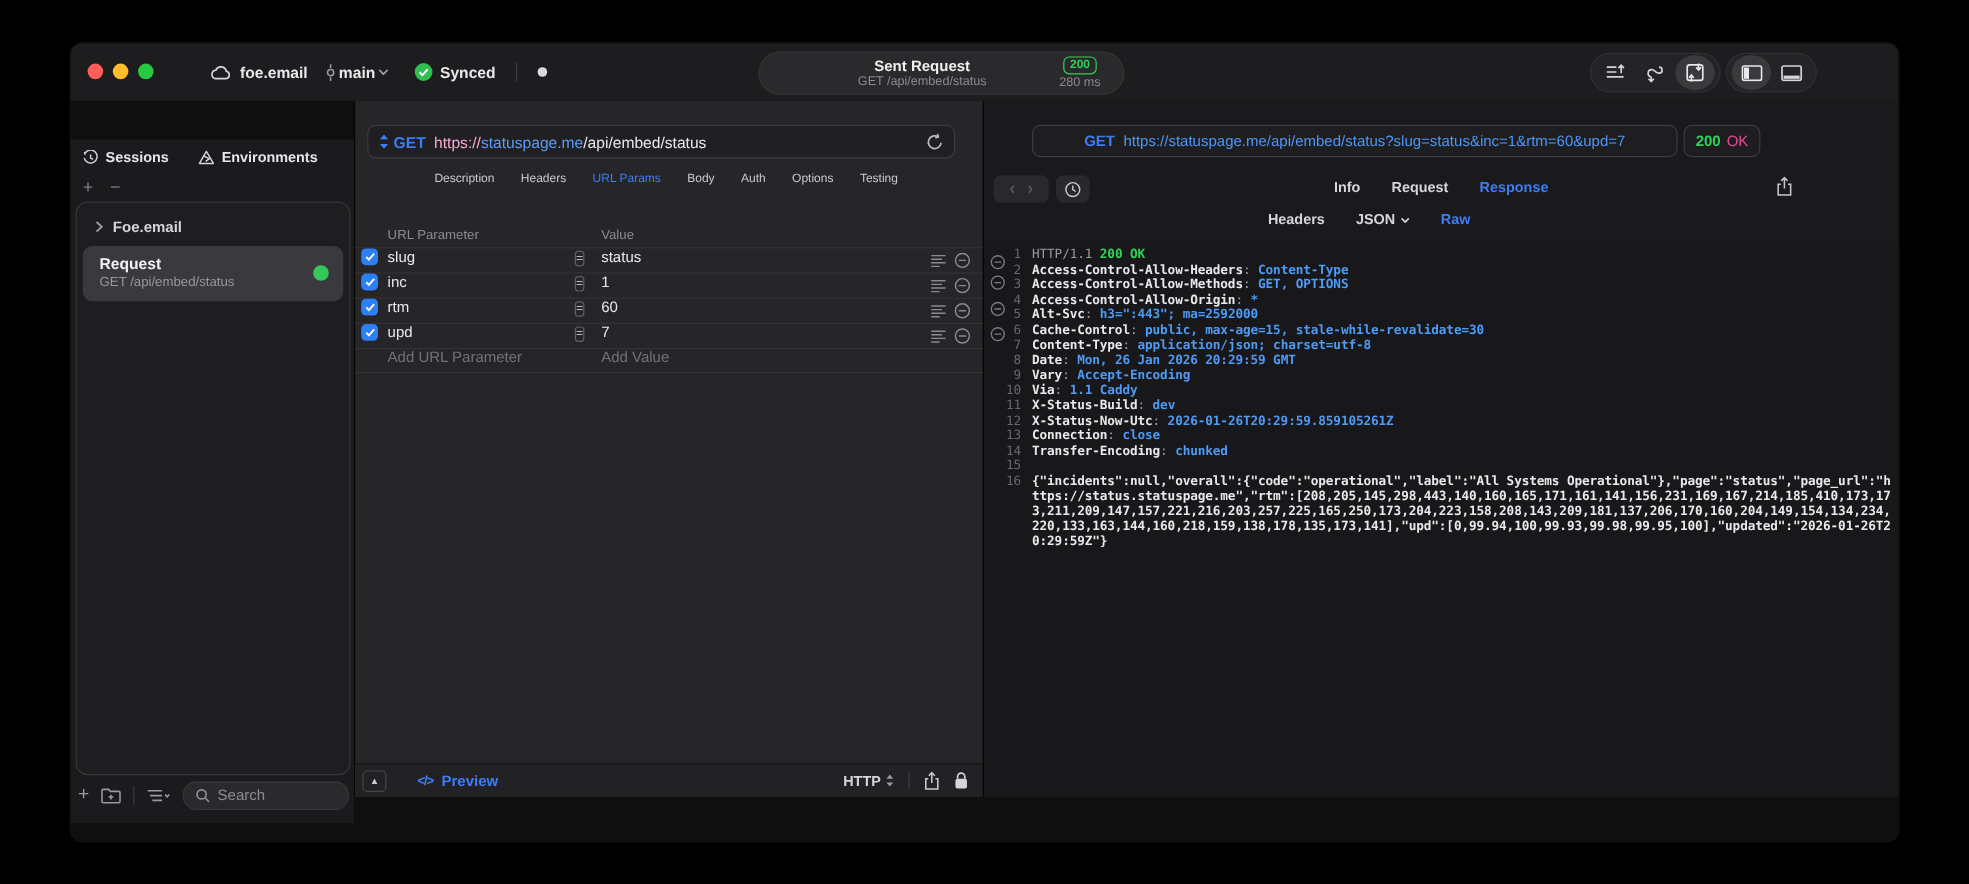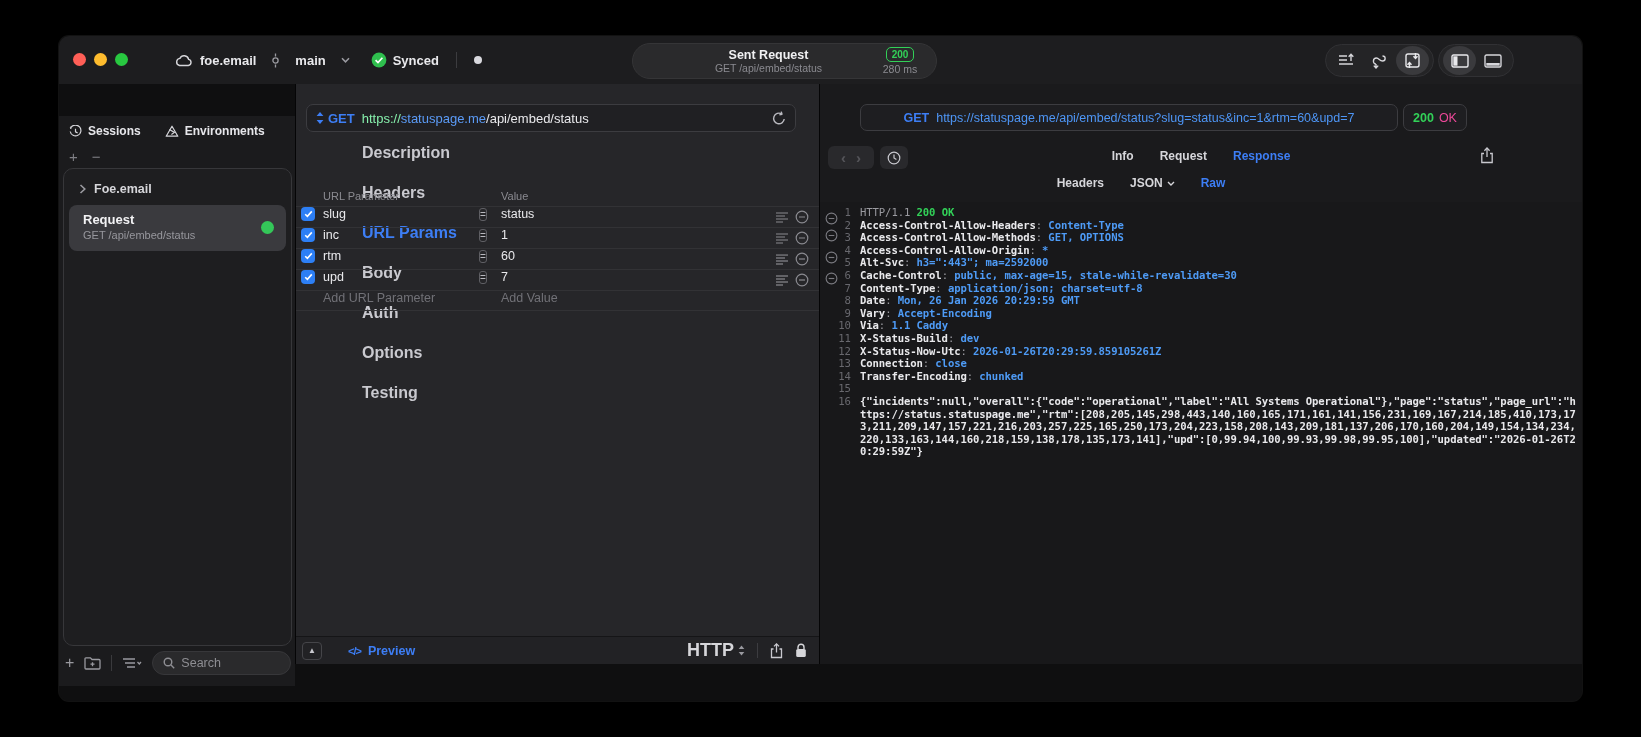--- a/index.html
+++ b/index.html
@@ -8,21 +8,21 @@
   .window { position:absolute; left:59px; top:36px; width:1523px; height:665px;
     background:#0f0f10; border-radius:10px; overflow:hidden;
     box-shadow:0 0 0 1px rgba(255,255,255,.07), 0 25px 60px rgba(0,0,0,.7); }
 
   
   .titlebar { position:absolute; left:0; top:0; right:0; height:48px; background:#1d1d1f; }
   .traffic { position:absolute; left:14px; top:17px; display:flex; gap:8px; }
   .traffic .dot { width:13px; height:13px; border-radius:50%; }
   .dot.r{background:#ff5f57}.dot.y{background:#febc2e}.dot.g{background:#28c840}
   .proj { position:absolute; left:116px; top:0; height:48px; display:flex; align-items:center; gap:7px; color:#e9e9ec; font-size:13px; font-weight:bold; }
-  .branch { display:flex; align-items:center; gap:15px; color:#e9e9ec; margin-left:8px; }
+  .branch { display:flex; align-items:center; gap:2px; color:#e9e9ec; margin-left:8px; }
   .synced { display:flex; align-items:center; gap:6px; margin-left:14px; }
   .tb-sep { width:1px; height:16px; background:#3c3c3f; margin:0 10px; }
   .unsaved-dot { width:8px; height:8px; border-radius:50%; background:#d9d9de; }
 
   .title-pill { position:absolute; left:573px; top:7px; width:305px; height:36px;
     background:#2a2a2c; border:1px solid #353537; border-radius:18px; display:flex; align-items:center; }
   .title-center { flex:1; text-align:center; padding-left:34px; }
   .title-center .t1 { color:#f0f0f2; font-size:12.5px; font-weight:bold; line-height:14px; }
   .title-center .t2 { color:#8b8b91; font-size:10.5px; line-height:12px; }
   .title-right { width:66px; display:flex; flex-direction:column; align-items:center; gap:1px; padding-right:6px; }
@@ -55,45 +55,45 @@
     display:flex; align-items:center; gap:6px; padding:0 10px; }
   .search-pill input { background:transparent; border:none; outline:none; color:#cfcfd4; font-size:12.5px; width:100%;
     font-family:"Liberation Sans",sans-serif; }
   .search-pill input::placeholder { color:#8e8e93; }
 
   
   .midpanel { position:absolute; left:237px; top:48px; width:523px; height:580px; background:#262629; }
   .urlbar { position:absolute; left:10px; top:20px; width:490px; height:28px; background:#202023;
     border:1px solid #3c3c40; border-radius:7px; display:flex; align-items:center; padding:0 9px; font-size:13px; }
   .urlbar .method { color:#3d7ef5; font-weight:bold; margin:0 7px 0 4px; }
-  .urlbar .scheme { color:#86efac; }
+  .urlbar .scheme { color:#f9a8d4; }
   .urlbar .host { color:#5b9bf7; }
   .urlbar .path { color:#e9e9ec; }
   .urlbar .reload { margin-left:auto; }
-  .mid-tabs { position:absolute; left:0; top:60px; width:100%; display:flex; gap:22px; padding-left:66px; font-size:16px; color:#c9c9cf; font-weight:bold;flex-direction:column; }
+  .mid-tabs { position:absolute; left:0; top:60px; width:100%; display:flex; gap:22px; padding-left:66px; font-size:10px; color:#c9c9cf; font-weight:normal; }
   .mid-tabs .tab.active { color:#3d7ef5; }
   .param-table { position:absolute; left:0; top:102px; width:100%; font-size:12.5px; }
   .pt-head { display:flex; height:20px; align-items:center; color:#8b8b91; font-size:11px; }
   .pt-row { display:flex; height:21px; border-top:1px solid #323235; color:#e9e9ec; }
   .pt-row.add { color:#717177; border-top:1px solid #323235; border-bottom:1px solid #323235; }
   .col-cb { width:22px; margin-left:5px; }
   .col-name { width:156px; }
   .col-eq { width:22px; }
   .col-val { flex:1; }
   .cb { width:14px; height:14px; border-radius:4px; background:#2d7ff5; display:flex; align-items:center; justify-content:center; }
   .eqbox { width:14px; height:14px; border:1px solid #5f5f64; border-radius:3px; color:#b9b9bf;
     font-size:10px; line-height:12px; text-align:center; }
   .row-icons { display:flex; gap:6px; align-items:center; margin-right:10px; }
   .mid-footer { position:absolute; left:0; bottom:0; width:100%; height:28px; border-top:1px solid #151517;
     display:flex; align-items:center; background:#222225; }
   .sq-btn { width:20px; height:18px; border:1px solid #454549; border-radius:4px; margin-left:6px;
     display:flex; align-items:center; justify-content:center; color:#c9c9cf; font-size:8px; }
   .preview { display:flex; align-items:center; gap:7px; color:#3d7ef5; font-size:12.5px; font-weight:bold; margin-left:26px; }
   .preview .code { font-size:11px; letter-spacing:-1px; }
-  .mid-footer .right { margin-left:auto; display:flex; align-items:center; gap:12px; margin-right:12px; color:#d6d6da; font-size:18px; }
+  .mid-footer .right { margin-left:auto; display:flex; align-items:center; gap:12px; margin-right:12px; color:#d6d6da; font-size:12px; }
   .proto { display:flex; align-items:center; gap:4px; font-weight:bold; }
   .foot-sep { width:1px; height:15px; background:#3c3c40; }
 
   
   .rightpanel { position:absolute; left:761px; top:48px; width:762px; height:580px; background:#1a1a1c; }
   .resp-summary { position:absolute; left:40px; top:20px; width:538px; height:27px; border:1px solid #3c3c40;
     border-radius:7px; display:flex; align-items:center; justify-content:center; gap:7px; font-size:12.5px; background:#1e1e21; }
   .resp-summary .m { color:#3d7ef5; font-weight:bold; }
   .resp-summary .u { color:#4e96f6; }
   .resp-status { position:absolute; left:583px; top:20px; width:64px; height:27px; border:1px solid #3c3c40;

